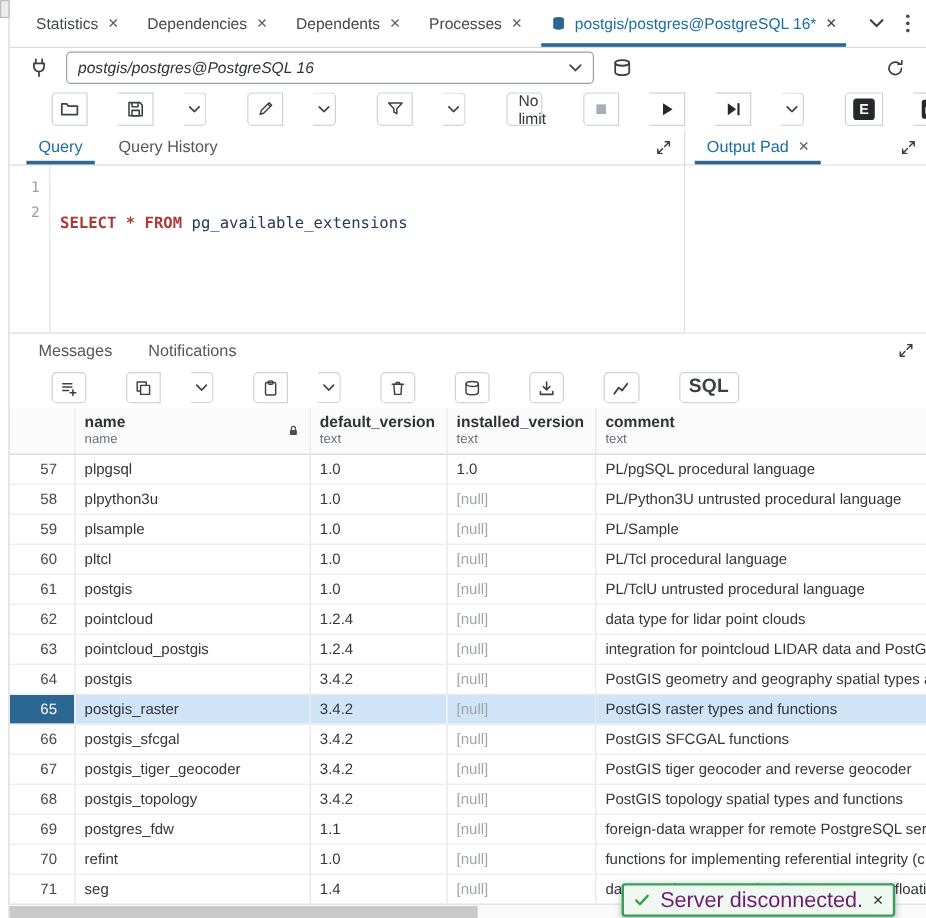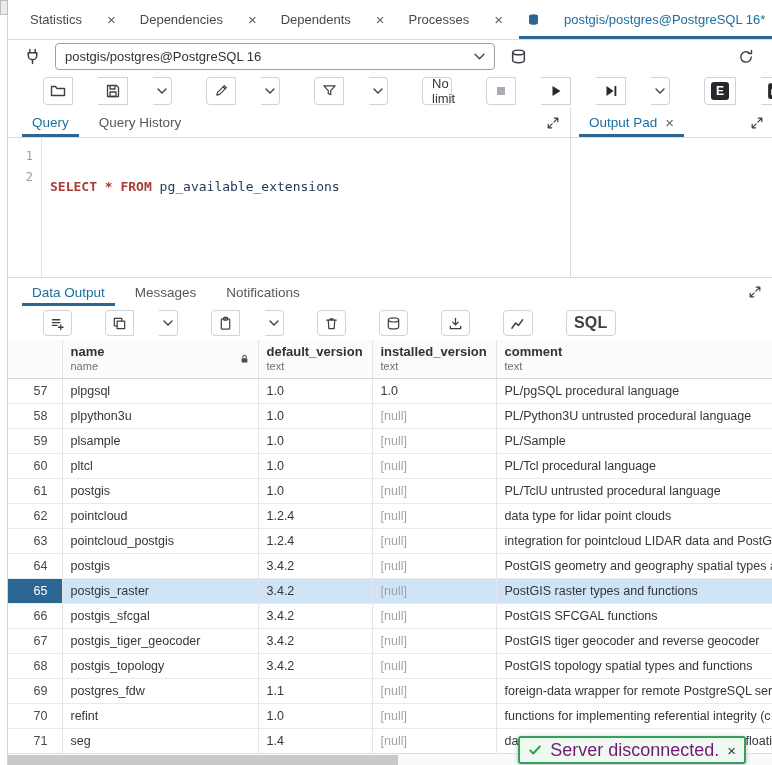--- a/index.html
+++ b/index.html
@@ -8,33 +8,33 @@
   .app { position: relative; width: 772px; height: 765px; display: flex; }
 
   
   .left-strip { width: 8px; height: 100%; background: #fff; border-right: 1px solid #d6d6d6; position: relative; }
   .corner-box { position: absolute; top: 0; left: 0; width: 8px; height: 15px; background: #ececec; border: 1px solid #bdbdbd; }
 
   .main { flex: 1; display: flex; flex-direction: column; min-width: 0; }
 
   
   .tabbar { height: 40px; display: flex; align-items: stretch; border-bottom: 1px solid #d8dbe0; padding-left: 10px; }
-  .tab { position: relative; display: flex; align-items: center; gap: 24px; padding: 0 12px;
+  .tab { position: relative; display: flex; align-items: center; gap: 7px; padding: 0 12px;
     font-size: 13px; color: #45484e; cursor: pointer; white-space: nowrap; }
   .tab.active { color: var(--accent, #1b6e9e); }
   .tab.active::after { content: ""; position: absolute; left: 4px; right: 4px; bottom: 0; height: 3px; background: var(--primary, #2c6693); }
   .tab-close { font-size: 15px; line-height: 1; color: #5c6066; margin-left: 1px; }
   .tab.active .tab-close { color: #3a3d42; }
   .tab-icon { flex: 0 0 auto; }
   .tabbar-right { margin-left: auto; display: flex; align-items: center; gap: 14px; padding: 0 12px; }
   .kebab { display: flex; flex-direction: column; gap: 3px; padding: 2px; cursor: pointer; }
   .kebab i { width: 3px; height: 3px; border-radius: 50%; background: #45484e; }
 
   
-  .connbar { height: 33px; display: flex; align-items: center; gap: 9px; padding: 0 12px 0 10px; }
+  .connbar { height: 33px; display: flex; align-items: center; gap: 9px; padding: 0 12px 0 10px; font-style: italic; }
   .icon-plain { display: flex; align-items: center; justify-content: center; width: 28px; height: 26px; color: #3d4045; cursor: pointer; }
   .combo { width: 440px; height: 27px; border: 1px solid #9aa0a8; border-radius: 4px; display: flex; align-items: center;
     padding: 0 9px; font-size: 13px; color: #2f3237; cursor: pointer; background: #fff; }
   .combo .combo-label { flex: 1; overflow: hidden; white-space: nowrap; }
   .connbar-right { margin-left: auto; display: flex; align-items: center; }
 
   
   .toolbar { height: 35px; display: flex; align-items: center; gap: 9px; padding: 0 10px; }
   .group { display: flex; }
   .btn { height: 28px; min-width: 30px; background: #fff; border: 1px solid #ced3da; display: flex; align-items: center;
@@ -348,23 +348,20 @@
             <svg class="ic" width="14" height="14" viewBox="0 0 16 16" fill="none" stroke="currentColor" stroke-width="1.4" stroke-linecap="round" stroke-linejoin="round">
                 <path d="M9.5 2.5h4v4M13.5 2.5L9 7M6.5 13.5h-4v-4M2.5 13.5L7 9"></path>
               </svg>
           </span>
         </div>
         <div class="scratch-body"></div>
       </div>
     </div>
 
     <div class="output-tabs">
-      <div class="subtab active">
-        <span>Data Output</span>
-      </div>
       <div class="subtab">
         <span>Messages</span>
       </div>
       <div class="subtab">
         <span>Notifications</span>
       </div>
       <span class="expander" style="margin-left:auto;display:flex;align-items:center;padding:0 10px;color:#3d4045">
         <svg class="ic" width="14" height="14" viewBox="0 0 16 16" fill="none" stroke="currentColor" stroke-width="1.4" stroke-linecap="round" stroke-linejoin="round">
             <path d="M9.5 2.5h4v4M13.5 2.5L9 7M6.5 13.5h-4v-4M2.5 13.5L7 9"></path>
           </svg>

